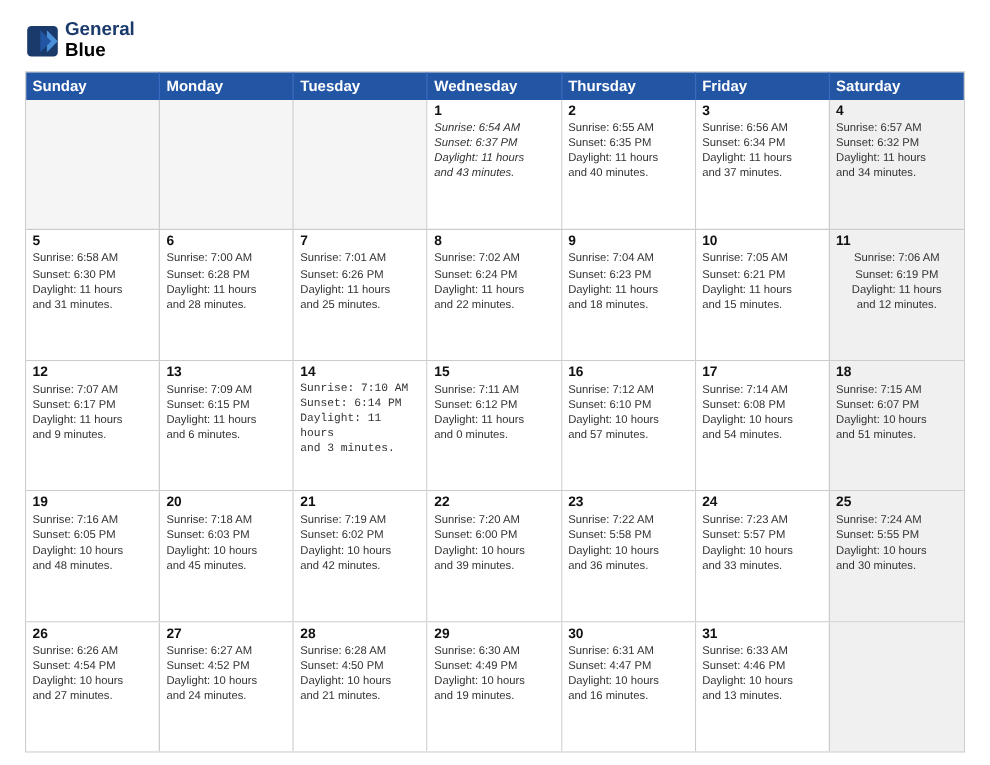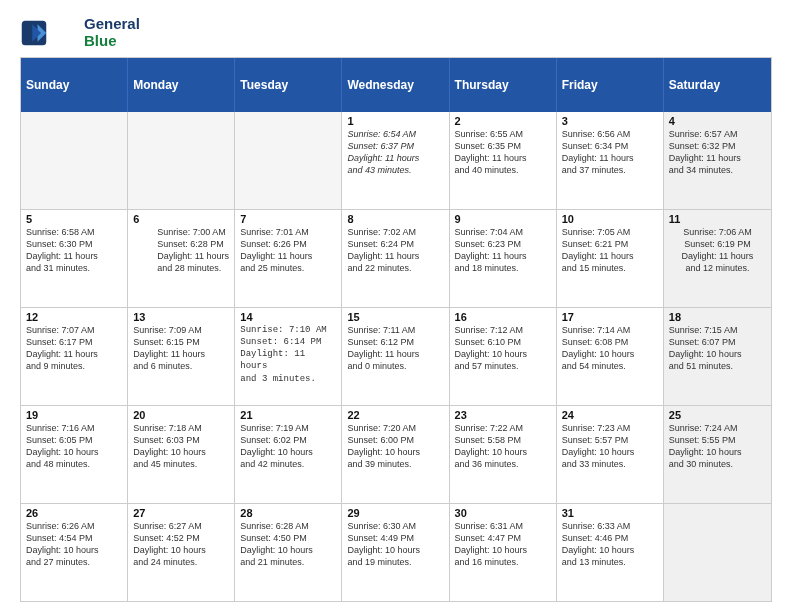--- a/index.html
+++ b/index.html
@@ -26,24 +26,23 @@
     .logo {
       display: flex;
       align-items: center;
       gap: 4px;
     }
     .logo-text {
       font-size: 15px;
       font-weight: bold;
       color: #1a3a6b;
       line-height: 1.1;
-      margin-left: 32px;
     }
     .logo-text span {
-      color: #15803d;
+      color: #000000;
     }
     .logo-icon {
       width: 28px;
       height: 28px;
     }
     .title-block {
       text-align: right;
     }
     .month-title {
       font-size: 32px;
@@ -64,21 +63,21 @@
     }
     .cal-header {
       display: grid;
       grid-template-columns: repeat(7, 1fr);
       background: #2255a4;
     }
     .cal-header-cell {
       color: #fff;
       font-size: 12px;
       font-weight: bold;
-      padding: 20px 5px;
+      padding: 4px 5px;
       border-right: 1px solid #3a6abf;
       text-align: left;
     }
     .cal-header-cell:last-child { border-right: none; }
     .cal-body {
       flex: 1;
       display: flex;
       flex-direction: column;
     }
     .cal-row {
@@ -181,21 +180,21 @@
         <div class="cal-row">
           <div class="cal-cell">
             <div class="day-num">5</div>
             <div class="cell-text" style="white-space: pre-line;">Sunrise: 6:58 AM
 Sunset: 6:30 PM
 Daylight: 11 hours
 and 31 minutes.</div>
           </div>
           <div class="cal-cell">
             <div class="day-num">6</div>
-            <div class="cell-text" style="white-space: pre-line; margin-left: 24px;">Sunrise: 7:00 AM
+            <div class="cell-text" style="white-space: pre-line;">Sunrise: 7:00 AM
 Sunset: 6:28 PM
 Daylight: 11 hours
 and 28 minutes.</div>
           </div>
           <div class="cal-cell">
             <div class="day-num">7</div>
             <div class="cell-text" style="white-space: pre-line;">Sunrise: 7:01 AM
 Sunset: 6:26 PM
 Daylight: 11 hours
 and 25 minutes.</div>

